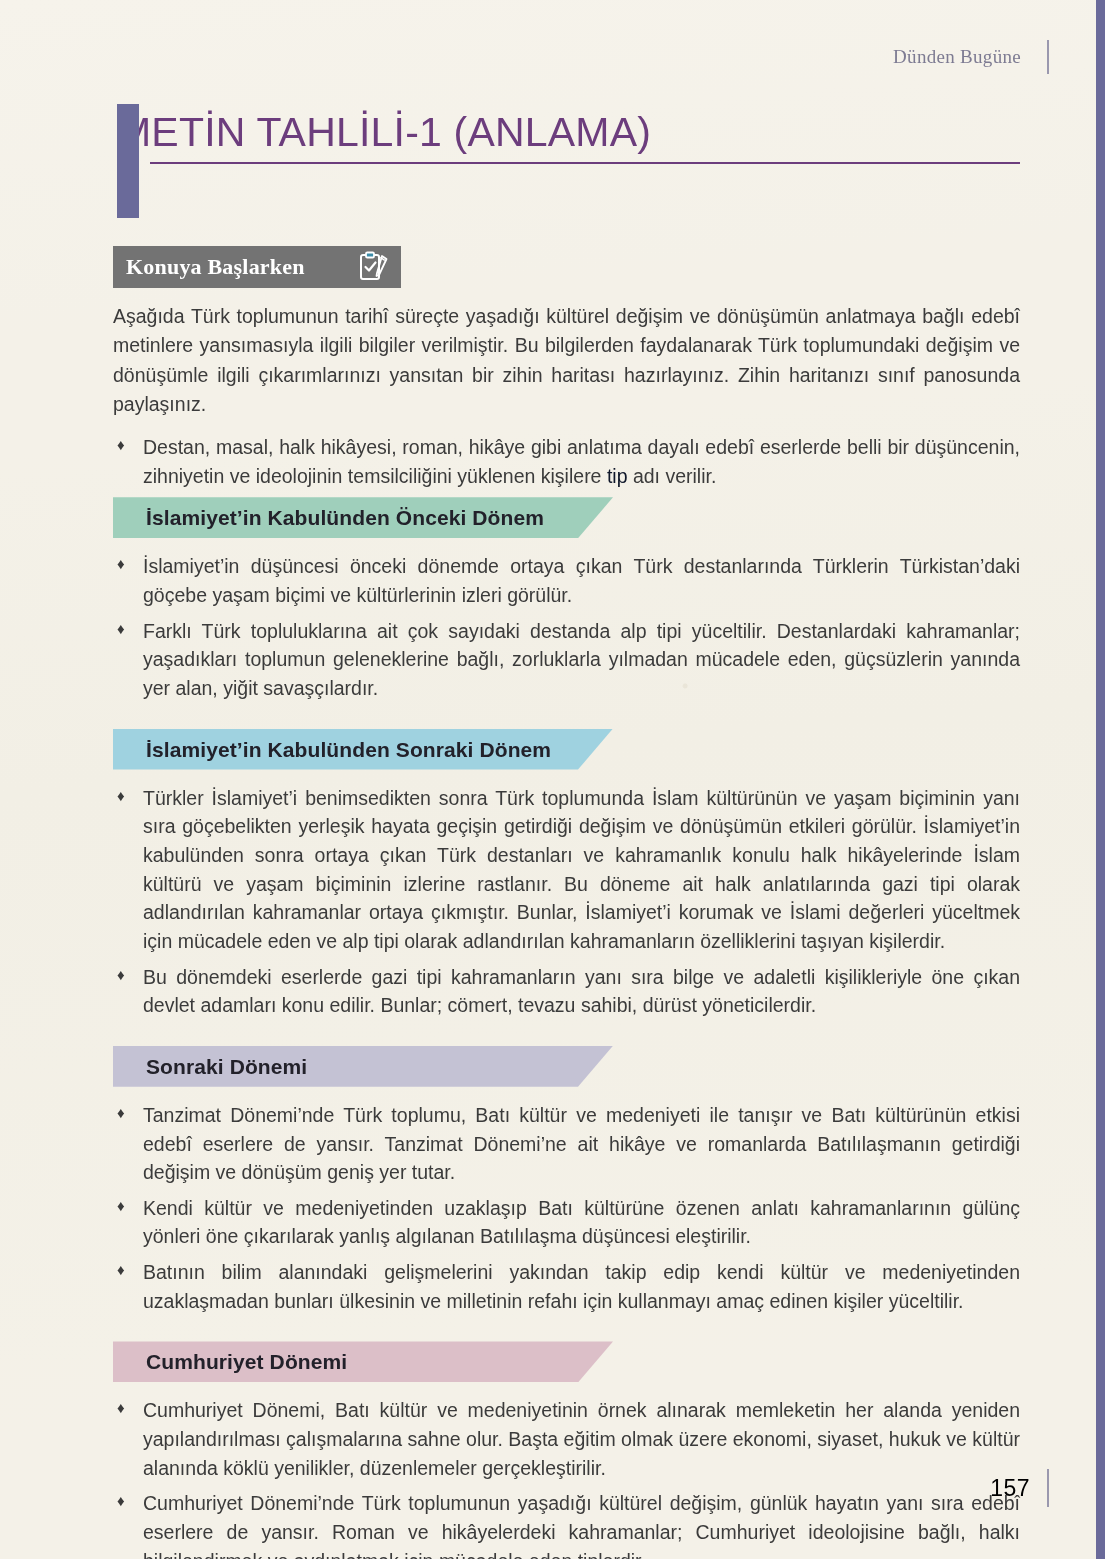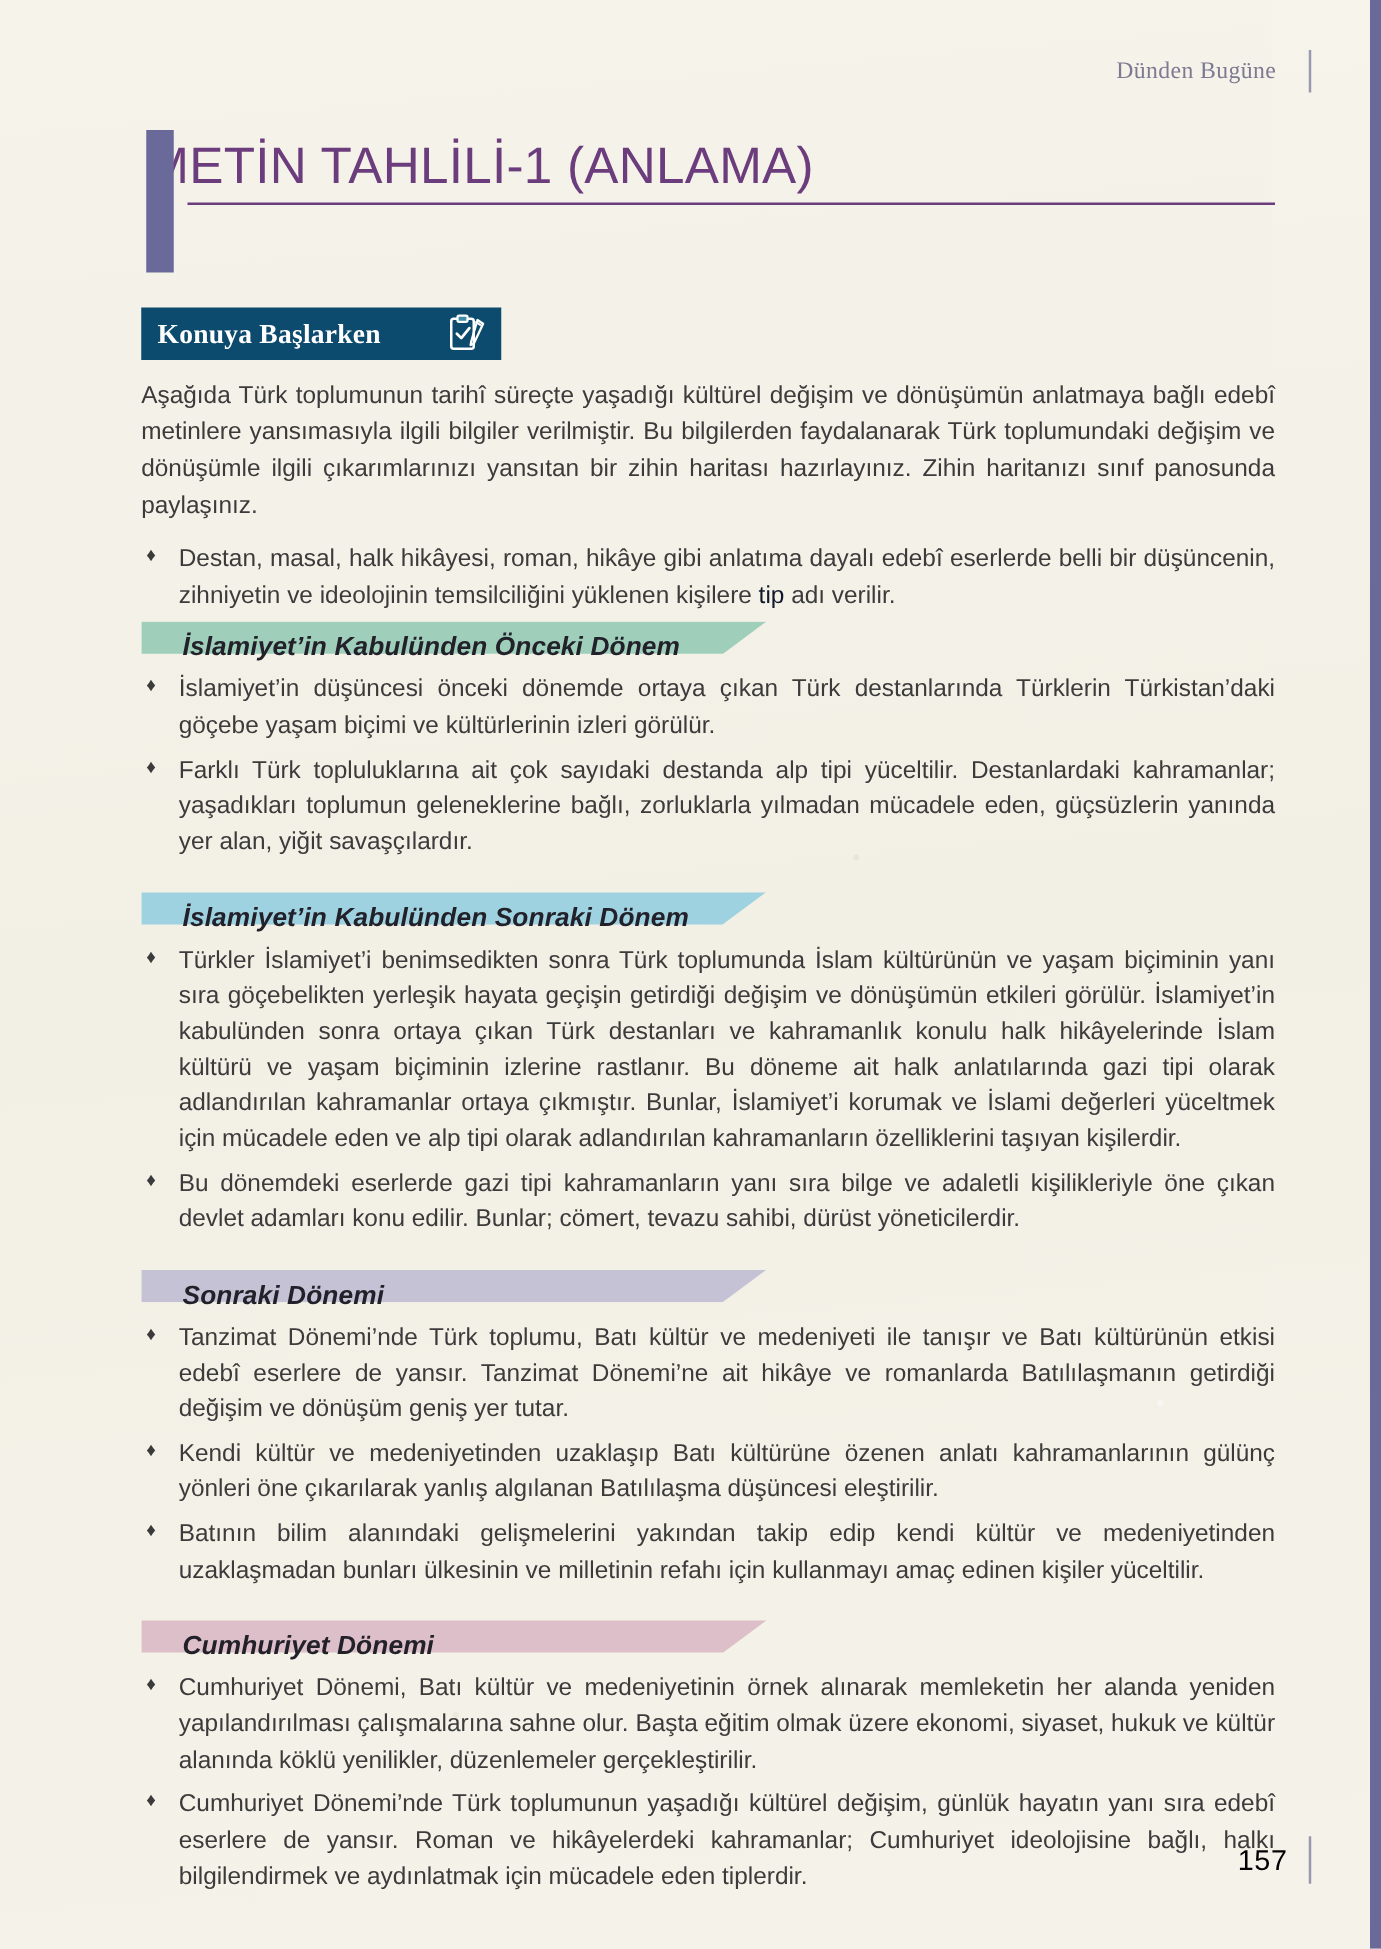--- a/index.html
+++ b/index.html
@@ -113,21 +113,21 @@
     padding-top: 11px;
   }
 
   
   .callout-label {
     position: absolute;
     left: 113px;
     top: 246px;
     width: 288px;
     height: 42px;
-    background: #0c4a6e;
+    background: #737373;
     display: flex;
     align-items: center;
     z-index: 2;
   }
   .callout-label-text {
     font-family: "Liberation Serif", serif;
     font-weight: 700;
     font-size: 22px;
     color: #ffffff;
     padding-left: 13px;
@@ -189,23 +189,22 @@
     color: #0f172a;
   }
 
   
   .section { margin-top: 26px; }
   .section:first-of-type { margin-top: 0; }
 
   .section-banner {
     position: relative;
     display: block;
-    height: 26px;
+    height: 41px;
     width: 500px;
-    font-style: italic;
   }
   .section-banner .banner-shape {
     position: absolute;
     inset: 0;
     clip-path: polygon(0 0, 100% 0, 93% 100%, 0 100%);
   }
   .section-banner .banner-label {
     position: relative;
     z-index: 1;
     display: block;

